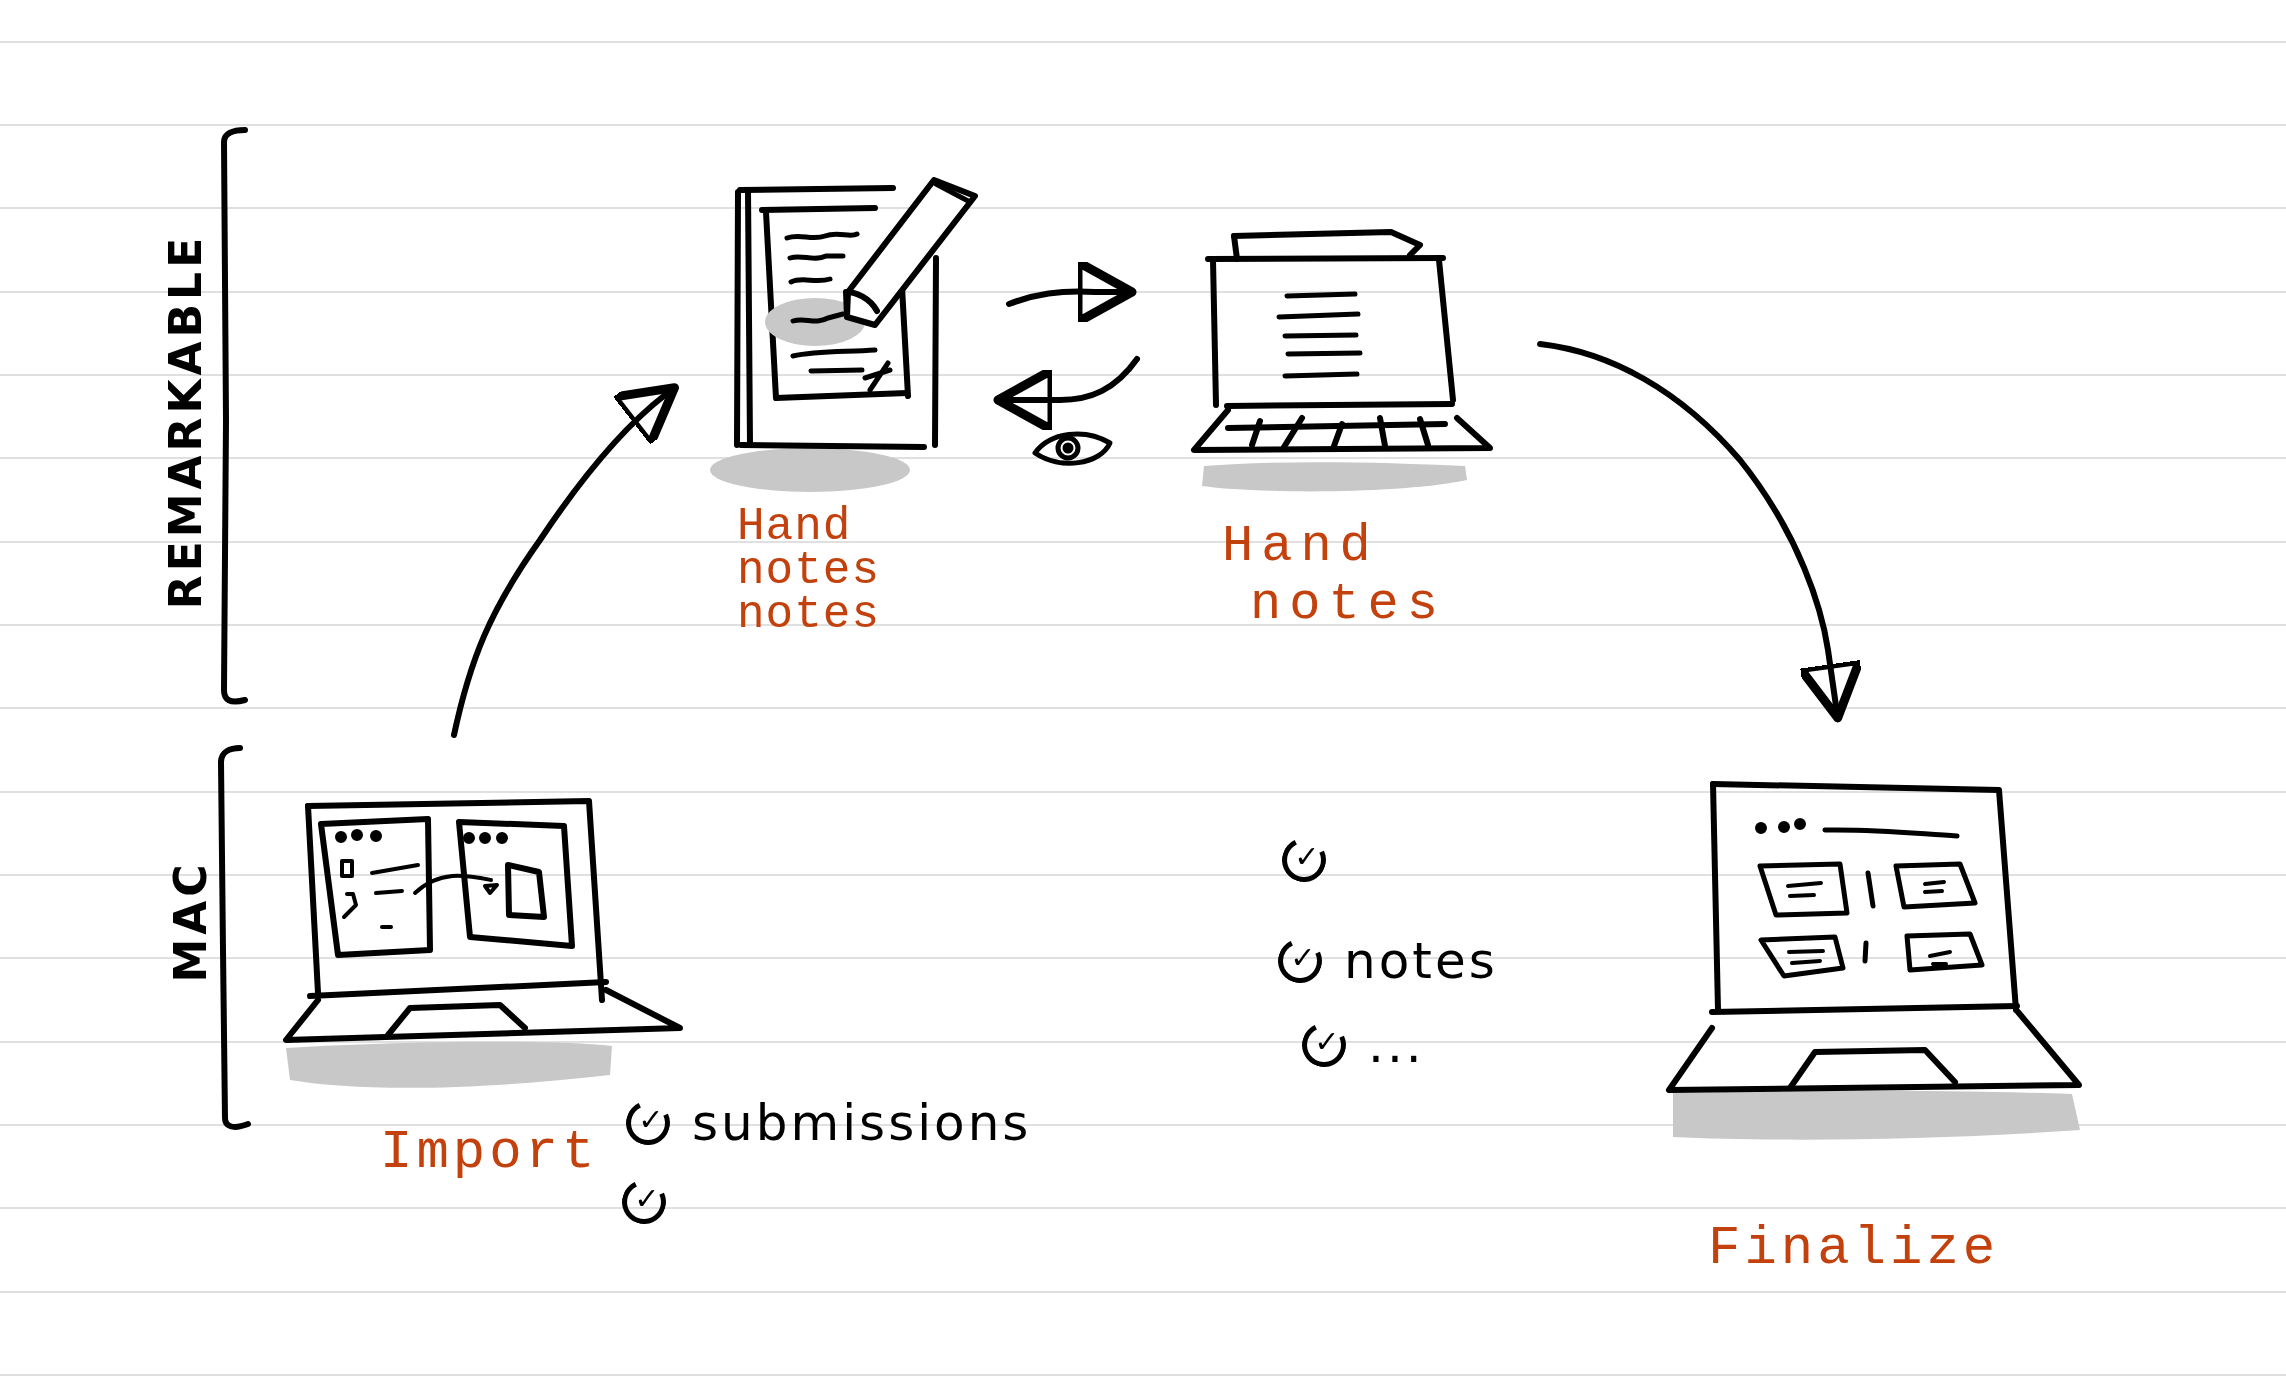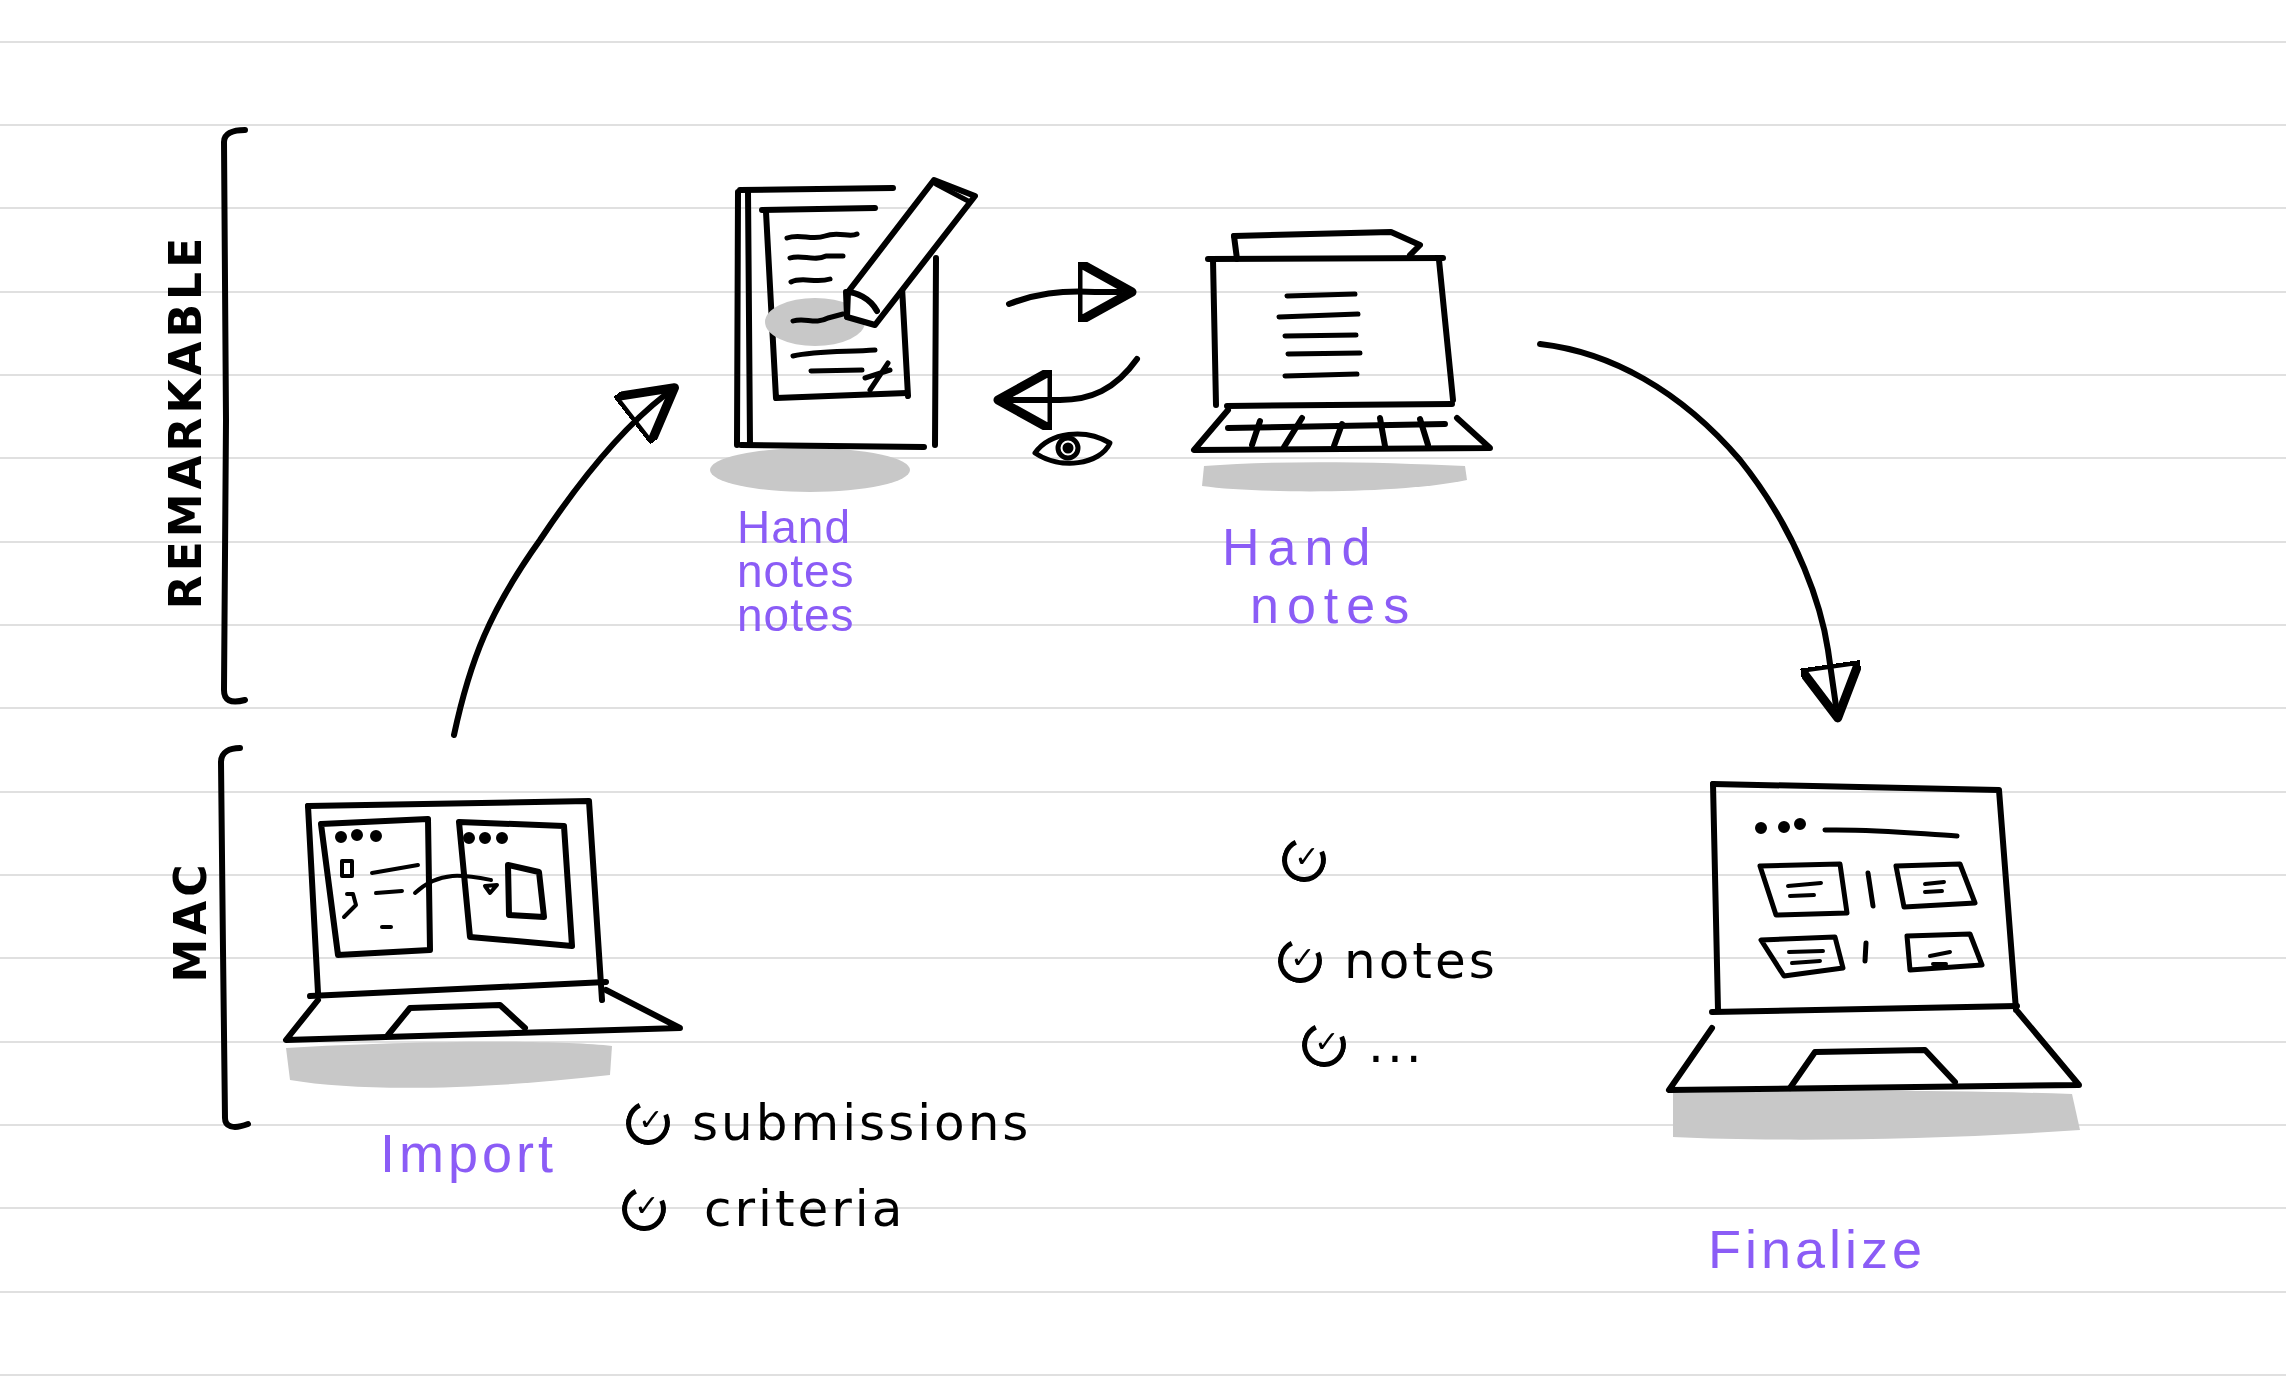--- a/index.html
+++ b/index.html
@@ -7,21 +7,21 @@
       width: 2286px; height: 1378px; position: relative; overflow: hidden;
       background: #ffffff;
       font-family: "DejaVu Sans", sans-serif;
     }
     .ruled-line {
       position: absolute; left: 0; width: 2286px; height: 2px;
       background: #e0e0e0;
     }
     #canvas { position: absolute; left: 0; top: 0; width: 2286px; height: 1378px; }
     .hand {
-      position: absolute; color: #8b5cf6; font-family: Liberation Sans, sans-serif;
+      position: absolute; color: #c2410c; font-family: Liberation Mono, monospace;
       white-space: nowrap; letter-spacing: 1px;
     }
     .vertical-label {
       position: absolute; color: #000; font-family: "DejaVu Sans", sans-serif;
       font-weight: bold; letter-spacing: 4px; transform: rotate(-90deg);
       transform-origin: center center; white-space: nowrap;
     }
     .check-item { position: absolute; display: flex; align-items: center; gap: 22px; }
     .check-circle {
       width: 44px; height: 44px; border: 5px solid #000; border-radius: 50%;
@@ -199,21 +199,20 @@
 <div class="check-item" style="left:626px; top:1094px;">
   <div class="check-circle">
     <span class="check-mark">✓</span>
   </div>
   <span class="check-text">submissions</span>
 </div>
 <div class="check-item" style="left:622px; top:1180px;">
   <div class="check-circle">
     <span class="check-mark">✓</span>
   </div>
-  <span class="check-text" style="padding-left:16px;">criteria</span>
 </div>
 
 <div class="check-item" style="left:1282px; top:838px;">
   <div class="check-circle">
     <span class="check-mark">✓</span>
   </div>
 </div>
 <div class="check-item" style="left:1278px; top:932px;">
   <div class="check-circle">
     <span class="check-mark">✓</span>

